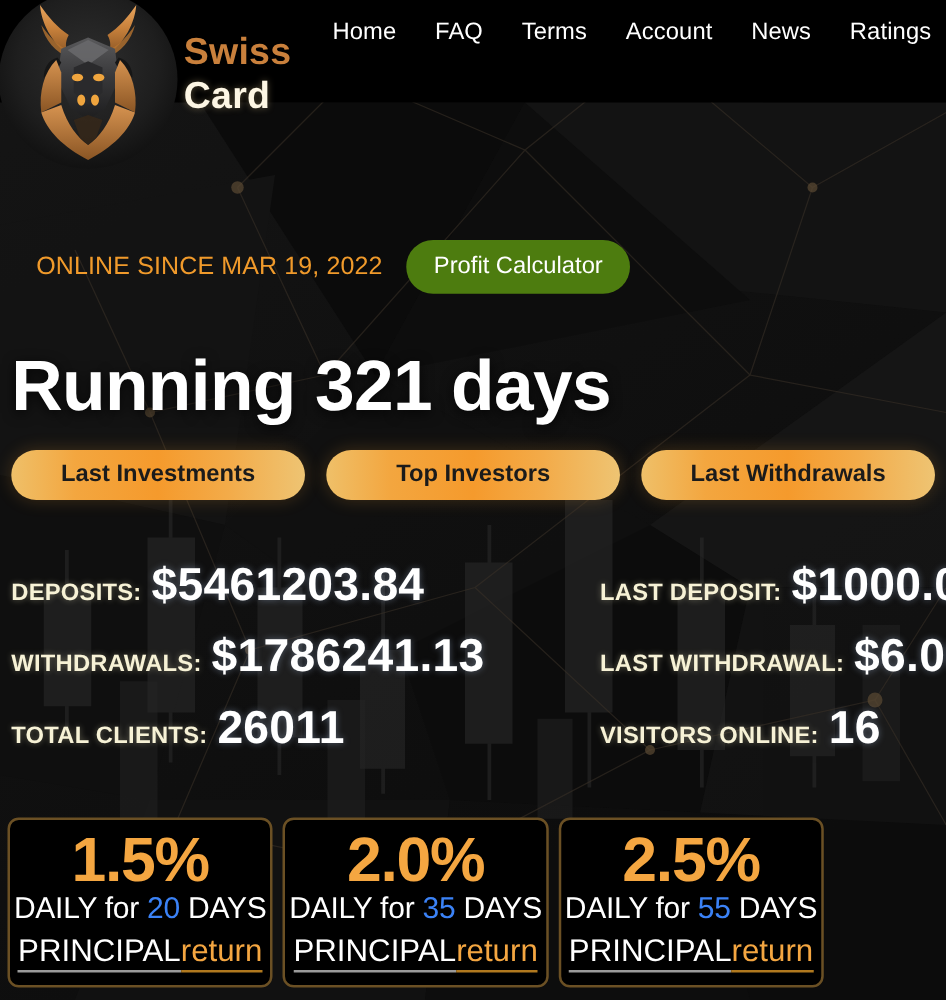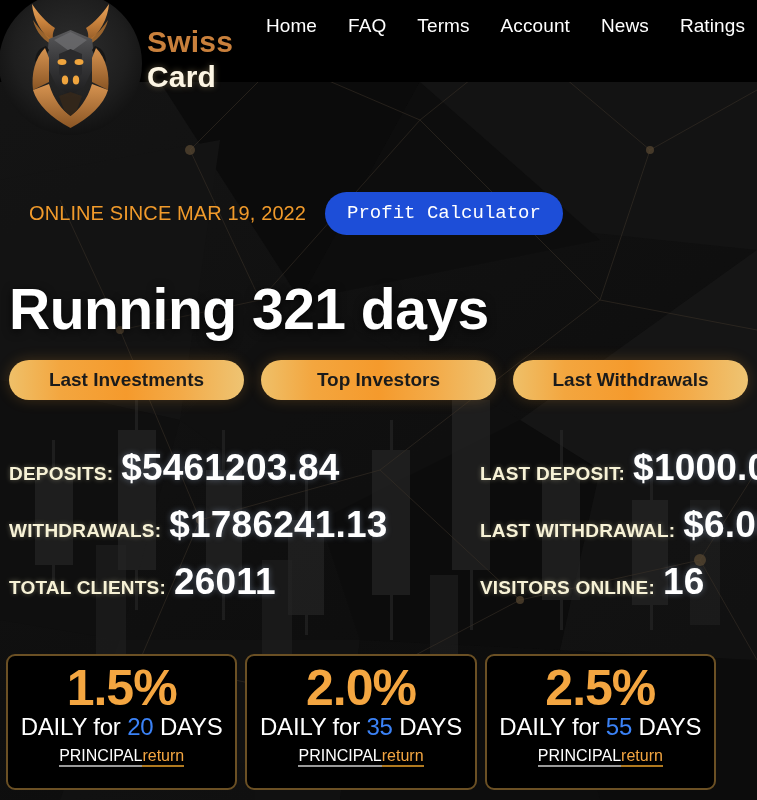--- a/index.html
+++ b/index.html
@@ -62,24 +62,24 @@
 
   
   #online-row {
     position:absolute; left:9px; top:192px; z-index:6;
     display:flex; align-items:center; gap:19px;margin-left:20px;
   }
   #online-since {
     color:#f09a2b; font-size:20px; letter-spacing:.1px; white-space:nowrap;
   }
   #profit-calc-btn {
-    background:#1d4ed8; color:#ffffff;
+    background:#4d7c0f; color:#ffffff;
     font-size:19px; border:none; border-radius:22px;
     padding:10px 22px 11px; cursor:pointer; white-space:nowrap;
-    font-family:Liberation Mono, monospace;
+    font-family:Liberation Sans, sans-serif;
   }
 
   
   #headline {
     position:absolute; left:9px; top:276px; z-index:6;
     font-size:57px; font-weight:bold; color:#ffffff;
     letter-spacing:-.5px; white-space:nowrap;
     text-shadow:0 2px 10px rgba(0,0,0,.75);
   }
 
@@ -116,40 +116,40 @@
     margin-left:8px; letter-spacing:.2px;
     text-shadow:0 0 6px rgba(190,215,255,.35);
   }
   #stat-col-left  .stat-row { justify-content:flex-start; }
   #stat-col-right .stat-row { justify-content:flex-start; }
   .stat-row.r2 { margin-top:3px; }
   .stat-row.r3 { margin-top:3px; }
 
   
   #plans {
-    position:absolute; left:6px; top:654px; width:710px; z-index:6;
+    position:absolute; left:6px; top:654px; width:653px; z-index:6;
     display:flex; gap:8px;
   }
   .plan-card {
     flex:1 1 0; height:136px;
     background:#000000;
     border:2px solid #6b5024; border-radius:9px;
     display:flex; flex-direction:column; align-items:center;
     padding-top:6px; cursor:pointer;
   }
   .plan-percent {
     font-size:50px; font-weight:bold; color:#f4a641; line-height:1.04;
     letter-spacing:-1px;
   }
   .plan-daily {
     font-size:24px; color:#ffffff; font-weight:normal;
     white-space:nowrap; margin-top:-1px; letter-spacing:-.2px;
   }
   .plan-daily .days-num { color:#3b82f6; }
-  .plan-return { margin-top:6px; font-size:16px; white-space:nowrap; }
+  .plan-return { margin-top:6px; font-size:25px; white-space:nowrap; }
   .plan-return .principal {
     color:#ffffff; border-bottom:2px solid #9a9a9a; padding-bottom:1px;
   }
   .plan-return .retword {
     color:#f4a641; border-bottom:2px solid #b0791f; padding-bottom:1px;
   }
 </style>
 </head>
 <body>
 

